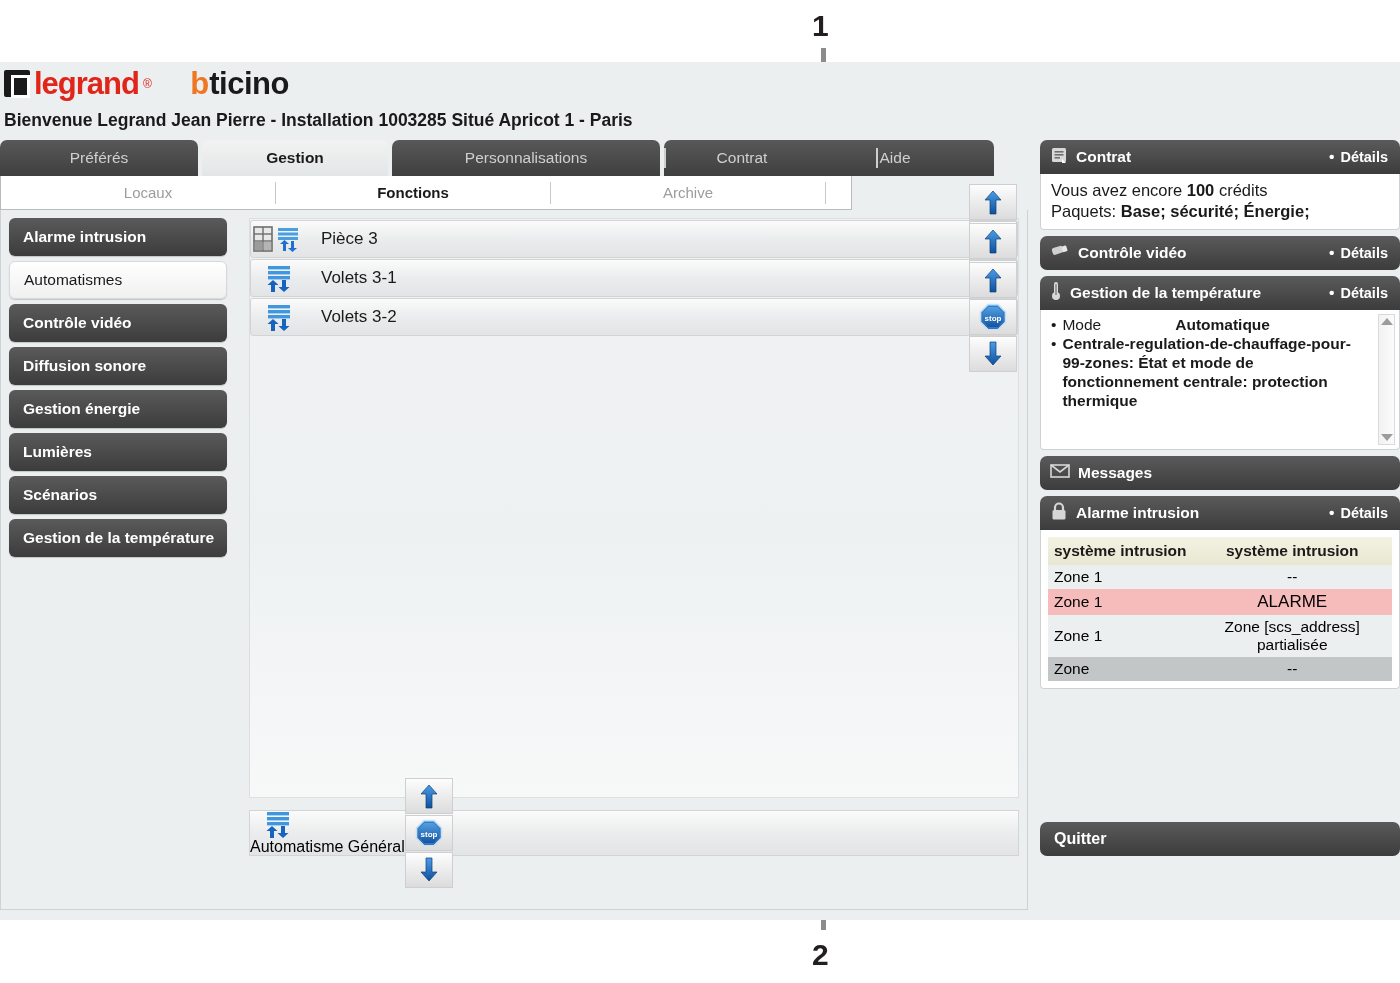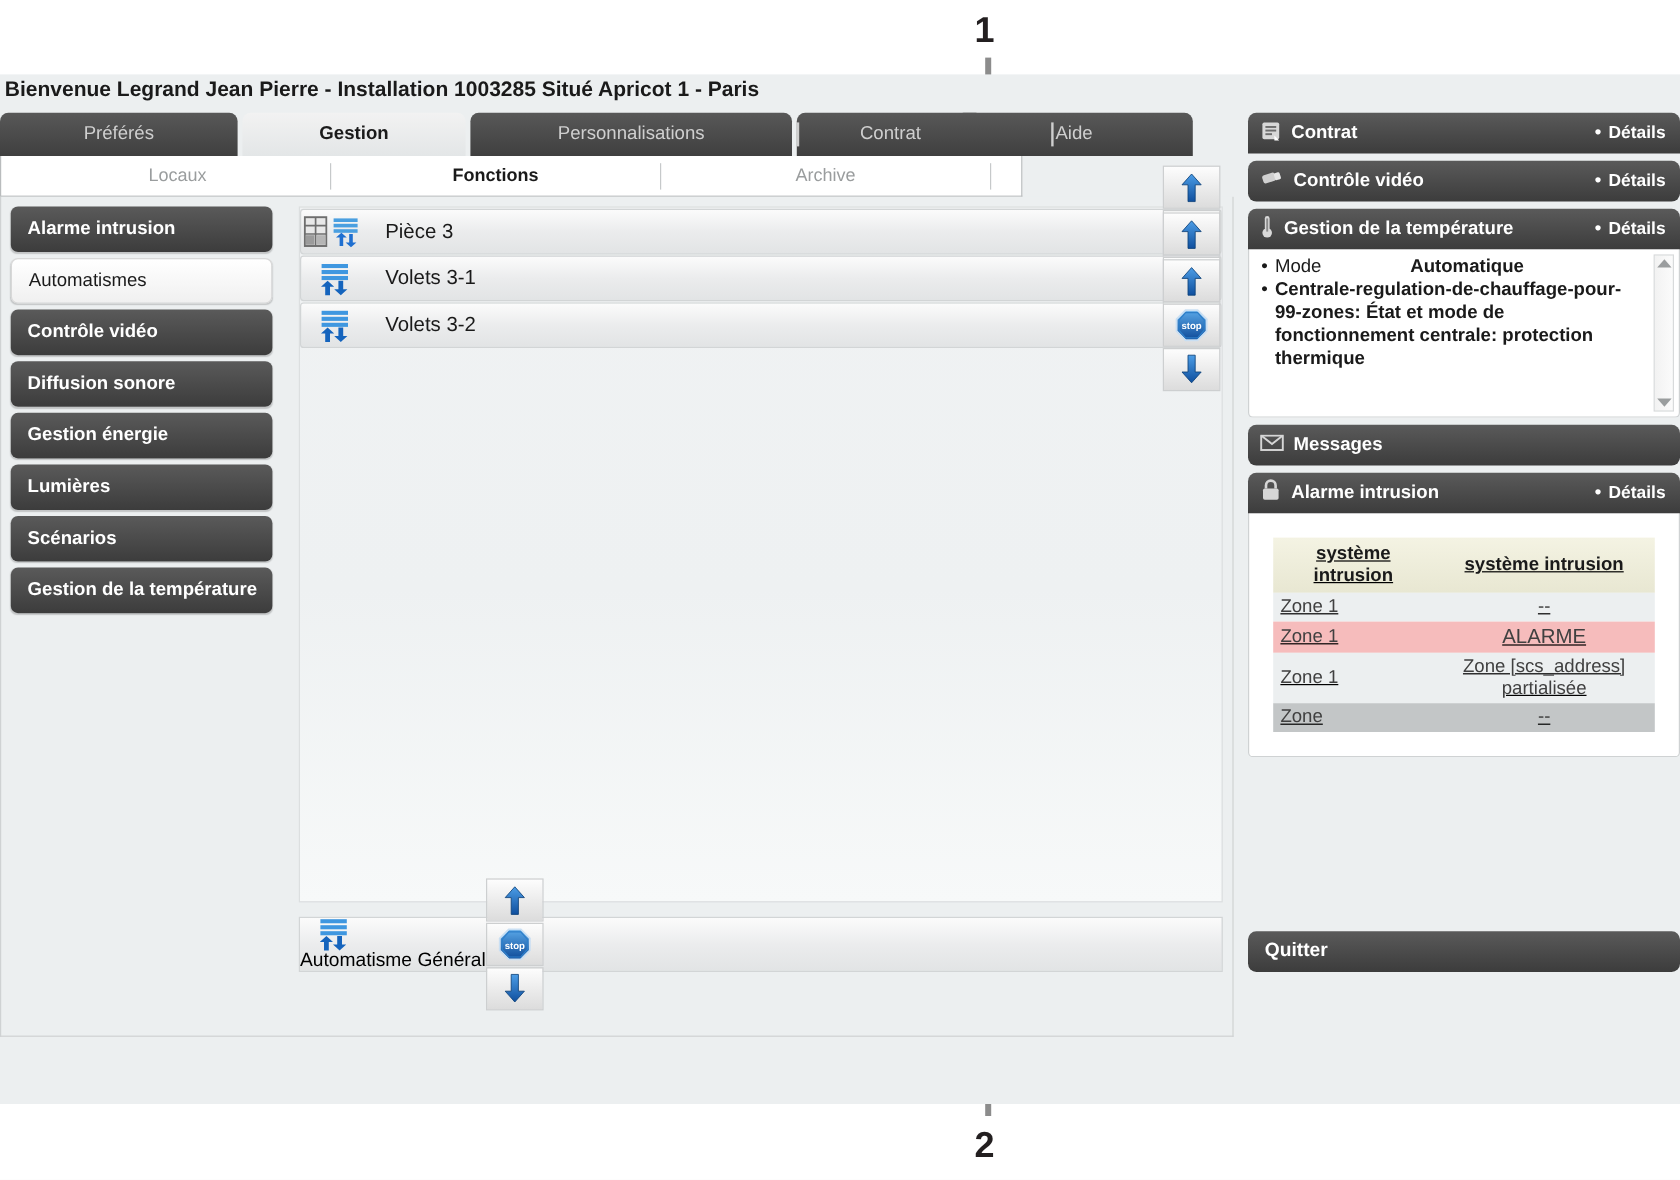--- a/index.html
+++ b/index.html
@@ -212,29 +212,29 @@
     background: linear-gradient(to right, #f2f2f2, #fbfbfb);
     border: 1px solid #d8dadb;
     display: flex; flex-direction: column; justify-content: space-between;
     align-items: center; padding: 3px 0;
   }
   .sb-arrow { width: 0; height: 0; }
   .sb-up { border-left: 6px solid transparent; border-right: 6px solid transparent; border-bottom: 7px solid #9a9d9e; }
   .sb-down { border-left: 6px solid transparent; border-right: 6px solid transparent; border-top: 7px solid #9a9d9e; }
 
   
-  #alarm-body { padding: 20px; text-decoration: underline; }
+  #alarm-body { padding: 7px; }
   .al-table { width: 100%; border-collapse: collapse; }
   .al-table th {
     background: linear-gradient(to bottom, #f4f3e3 0%, #e8e7d2 100%);
     font-size: 15.5px; font-weight: bold; color: #1a1a1a;
     padding: 5px 2px; text-align: center;
   }
   .al-table td {
-    font-size: 15.5px; color: #404040; padding: 3px 6px; vertical-align: middle;
+    font-size: 15.5px; color: #000000; padding: 3px 6px; vertical-align: middle;
   }
   .al-table td.c2 { text-align: center; }
   .row-a { background: #eceff0; }
   .row-alarm { background: #f6bcbc; }
   .row-alarm td.c2 { font-size: 17px; }
   .row-c { background: #eceff0; }
   .row-d { background: #c3c6c7; }
 
   
   #quitter {
@@ -252,20 +252,31 @@
 
   <div class="callout-num" id="callout-1">1</div>
   <div class="callout-vline" id="callout-line-1"></div>
   <div class="callout-hline" id="callout-tick-1"></div>
   <div class="callout-hline" id="callout-tick-2"></div>
   <div class="callout-vline" id="callout-line-2"></div>
   <div class="callout-num" id="callout-2">2</div>
 
   <div id="app">
 
+    <div id="brandbar">
+      <span class="legrand-logo">
+        <span class="legrand-mark"></span>
+        <span class="legrand-word">legrand</span>
+          <span class="legrand-tm">®</span>
+      </span>
+      <span class="bticino-logo">
+        <span class="bticino-b">b</span>
+          <span class="bticino-rest">ticino</span>
+      </span>
+    </div>
 
     <div id="welcome">Bienvenue Legrand Jean Pierre - Installation 1003285 Situé Apricot 1 - Paris</div>
 
     <div id="body-wrap">
 
       <div id="left-col">
 
         <div id="tabrow">
           <div class="tab" id="tab-preferes">
             <span>Préférés</span>
@@ -518,20 +529,26 @@
               <rect x="2" y="2" width="14" height="14" rx="1.5" fill="#d8d8d8"></rect>
               <rect x="4.5" y="5" width="9" height="1.6" fill="#6e6e6e"></rect>
               <rect x="4.5" y="8" width="9" height="1.6" fill="#6e6e6e"></rect>
               <rect x="4.5" y="11" width="5.5" height="1.6" fill="#6e6e6e"></rect>
               <path d="M12 13 L16 17 L12 17 Z" fill="#ffffff"></path>
             </svg>
           </span>
           <span class="r-title">Contrat</span>
           <span class="r-dot">•</span>
           <span class="r-details">Détails</span>
+        </div>
+        <div class="r-body">
+          <div class="r-text">
+            <div><span>Vous avez encore </span><b>100</b><span> crédits</span></div>
+            <div><span>Paquets: </span><b>Base; sécurité; Énergie;</b></div>
+          </div>
         </div>
 
         <div class="r-head">
           <span>
             <svg width="20" height="18" viewBox="0 0 20 18">
               <rect x="2" y="5" width="11" height="7" rx="2" transform="rotate(-18 7 8)" fill="#d0d0d0"></rect>
               <rect x="12" y="4" width="5" height="6" rx="1.2" transform="rotate(-18 14 7)" fill="#e6e6e6"></rect>
             </svg>
           </span>
           <span class="r-title">Contrôle vidéo</span>

